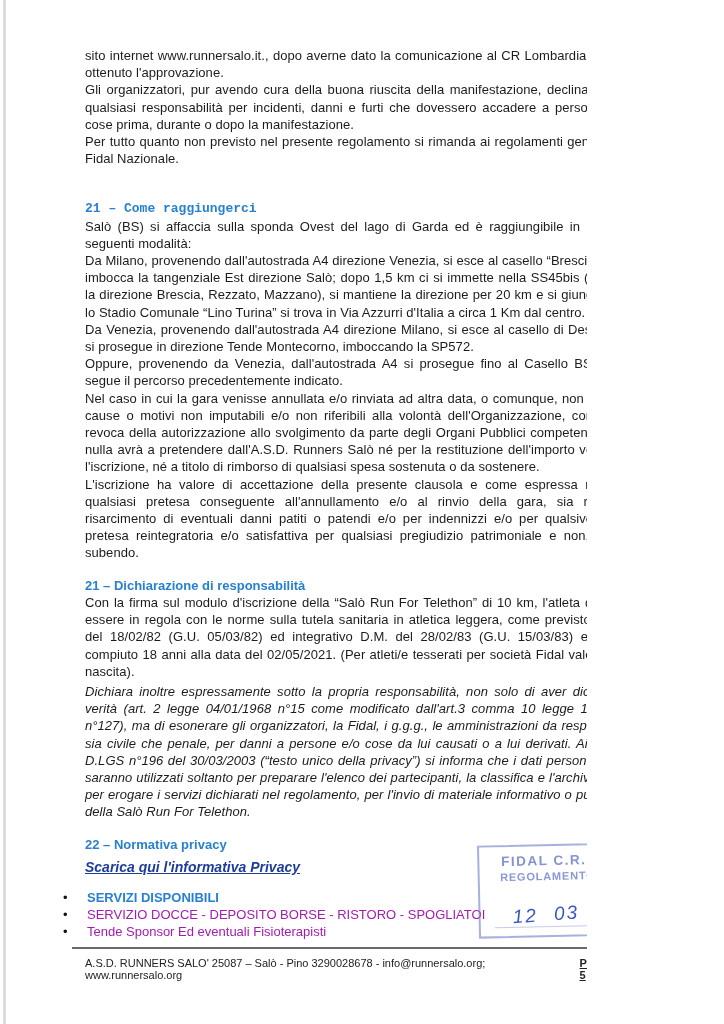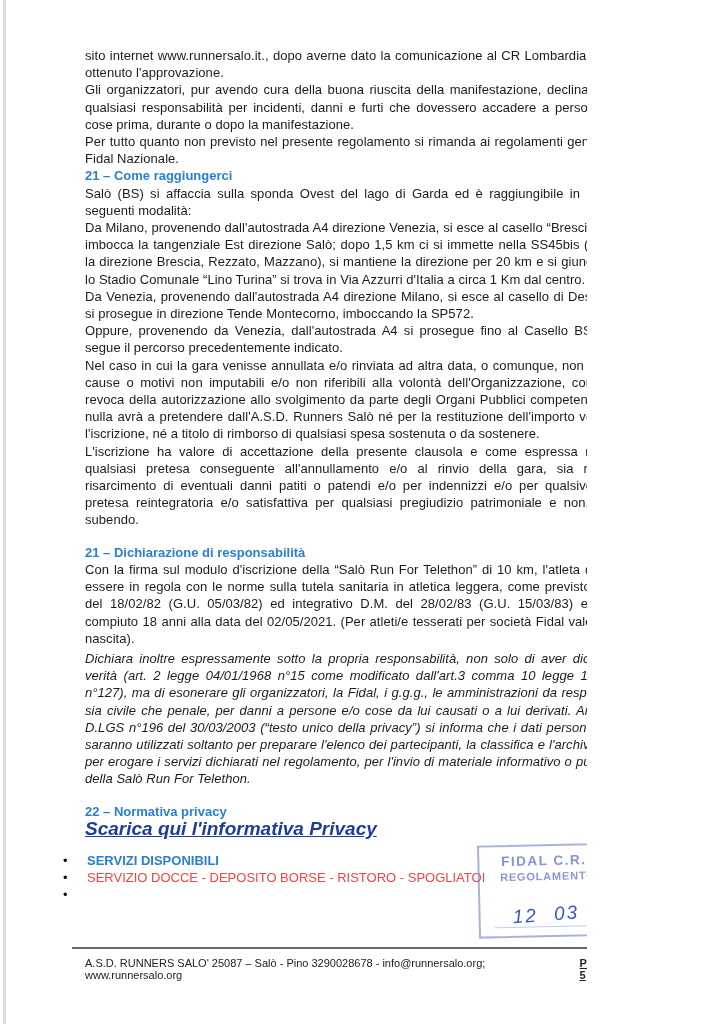--- a/index.html
+++ b/index.html
@@ -27,26 +27,26 @@
     letter-spacing:0.05px;
   }
   p.body.mt-small{margin-top:3px;font-style:italic;}
   .h{
     margin:0;
     font-size:13px;
     line-height:17.2px;
     font-weight:bold;
     color:#2a80d0;
   }
-  .h.first{}
+  .h.first{margin-top:33px;font-family:Liberation Mono, monospace;}
   .h.gap{margin-top:15px;}
   .privacy-link{
     display:inline-block;
-    margin-top:0;
-    font-size:19px;
+    margin-top:6px;
+    font-size:14px;
     line-height:17.2px;
     font-weight:bold;
     font-style:italic;
     color:#1d3c9c;
     text-decoration:underline;
     cursor:pointer;
   }
   .services{
     margin-top:13px;
   }
@@ -60,21 +60,21 @@
   .service-row .bullet{
     width:24px;
     text-align:left;
     padding-left:2px;
     font-size:13px;
     color:#111;
   }
   .service-title{
     font-weight:bold;color:#2a80d0;font-size:13px;
   }
-  .service-item{font-size:13px;color:#ef4444;}
+  .service-item{font-size:13px;color:#a21caf;}
   .stamp{
     position:absolute;
     left:478px;top:843px;
     width:234px;height:93px;
     border:2px solid rgba(122,134,205,0.65);
     transform:rotate(-1.3deg);
     box-sizing:border-box;
     text-align:center;
   }
   .stamp-line1{
@@ -164,20 +164,21 @@
       <div class="service-row">
         <span class="bullet">•</span>
         <span class="service-title">SERVIZI DISPONIBILI</span>
       </div>
       <div class="service-row">
         <span class="bullet">•</span>
         <span class="service-item">SERVIZIO DOCCE - DEPOSITO BORSE - RISTORO - SPOGLIATOI</span>
       </div>
       <div class="service-row">
         <span class="bullet">•</span>
+        <span class="service-item">Tende Sponsor Ed eventuali Fisioterapisti</span>
       </div>
     </div>
   </div>
 
   <div class="stamp">
     <div class="stamp-line1">FIDAL C.R. LOMBARDIA</div>
     <div class="stamp-line2">REGOLAMENTO APPROVATO IL</div>
     <div class="stamp-date-row">
       <span class="handwritten">12 03 2021</span>
       <span class="signature">

